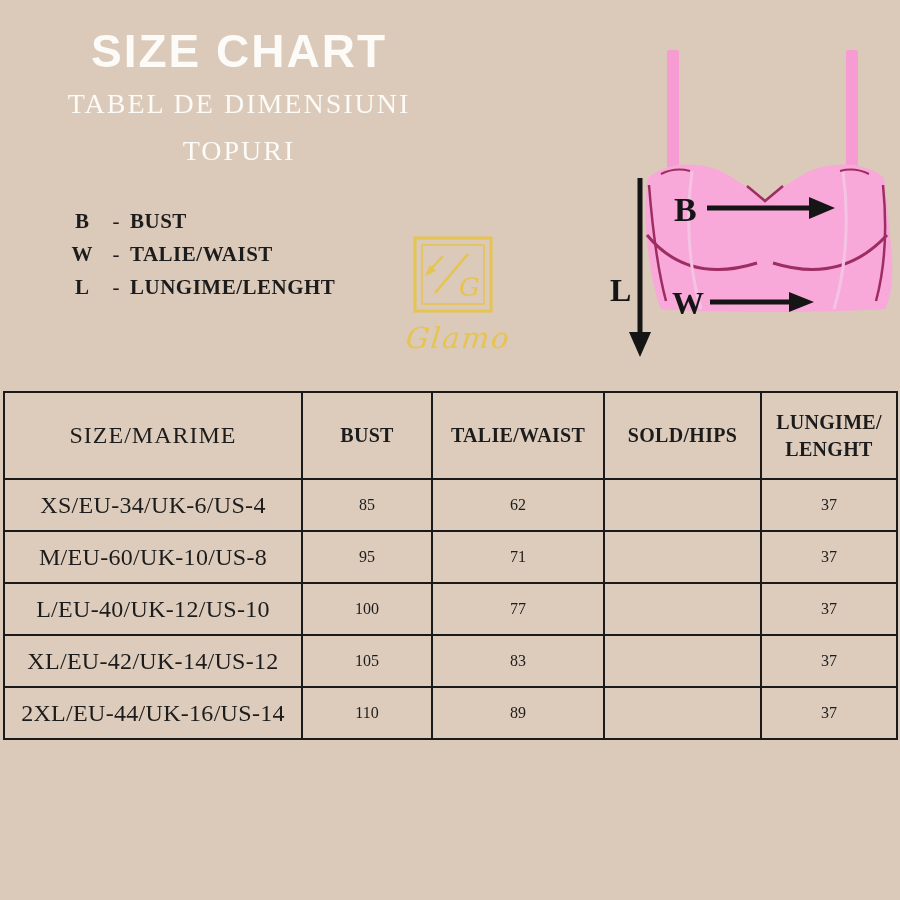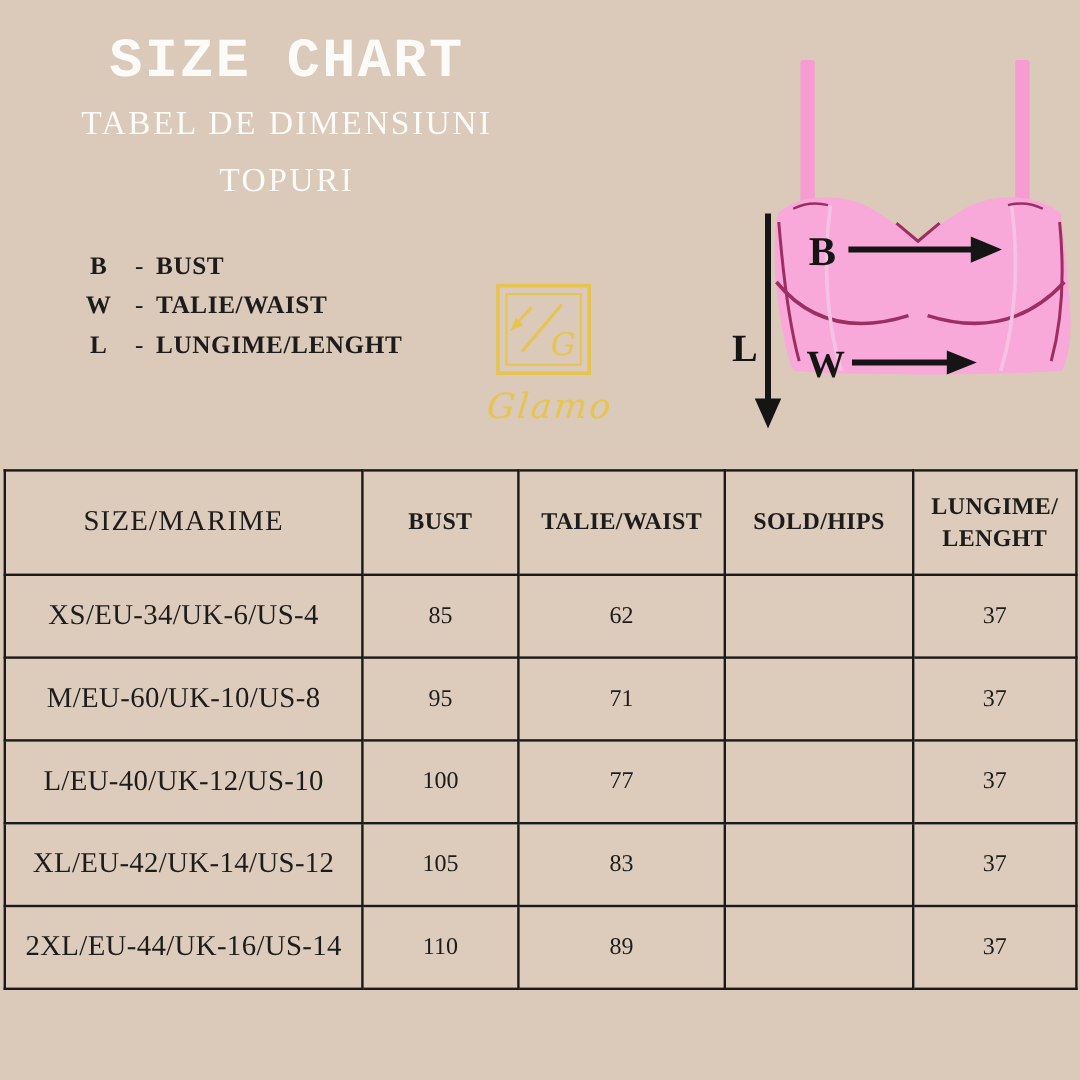--- a/index.html
+++ b/index.html
@@ -5,21 +5,21 @@
   html,body{margin:0;padding:0;background:#dbc9b9;}
   .canvas{
     position:relative;width:900px;height:900px;overflow:hidden;
     background:#dbc9b9;color:#1c1c1c;
     font-family:"Liberation Serif", serif;
   }
 
   
   .title-block{position:absolute;left:8px;top:22px;width:462px;text-align:center;color:#fcfbf7;}
   .main-title{
-    font-family:Liberation Mono, monospace;
+    font-family:Liberation Sans, sans-serif;
     font-size:46px;font-weight:bold;letter-spacing:2px;line-height:58px;margin:0;
   }
   .subtitle{font-size:28px;letter-spacing:2px;line-height:47px;font-weight:normal;}
 
   
   .legend{position:absolute;left:62px;top:209px;font-weight:bold;font-size:21px;}
   .legend-row{display:flex;align-items:baseline;margin-bottom:8px;}
   .legend-row:last-child{margin-top:4px;}
   .legend-key{display:inline-block;width:40px;text-align:center;}
   .legend-dash{display:inline-block;width:28px;text-align:center;font-weight:normal;}
@@ -40,25 +40,25 @@
   .size-table{
     position:absolute;left:3px;top:391px;width:893px;
     border-collapse:collapse;table-layout:fixed;
     border:1px solid #0f766e;
   }
   .size-table th,.size-table td{
     border:2px solid #1a1a1a;background:#ddccbc;
     text-align:center;vertical-align:middle;padding:0 4px;
   }
   .size-table thead tr{height:87px;}
-  .size-table tbody tr{height:69px;}
+  .size-table tbody tr{height:52px;}
   th.size-head{font-weight:normal;font-size:24px;letter-spacing:1px;}
   th.num-head{font-weight:bold;font-size:20px;line-height:1.35;letter-spacing:0.3px;}
   td.size-col{font-size:24px;letter-spacing:0.3px;}
-  td.num-col{font-size:20px;}
+  td.num-col{font-size:16px;}
 </style>
 </head>
 <body>
 
 <div class="canvas">
 
   <div class="title-block">
     <h1 class="main-title">SIZE CHART</h1>
     <div class="subtitle">TABEL DE DIMENSIUNI</div>
     <div class="subtitle">TOPURI</div>

